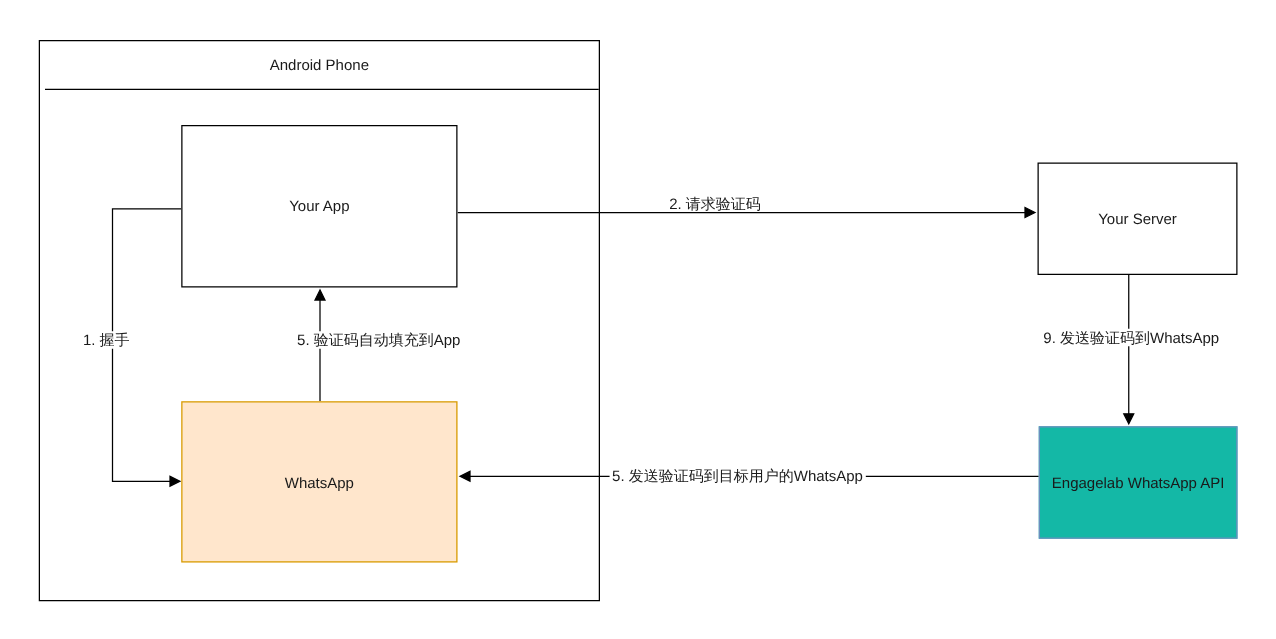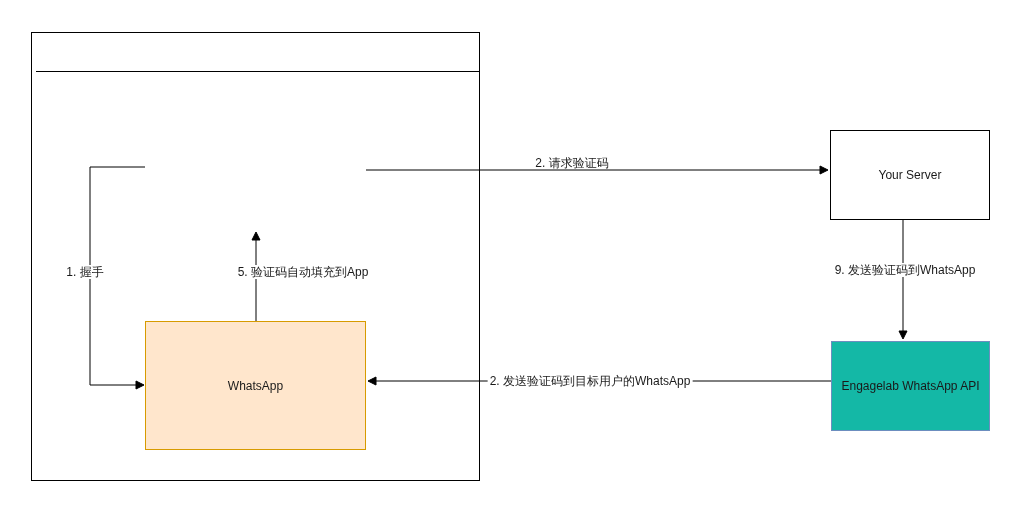--- a/index.html
+++ b/index.html
@@ -93,20 +93,21 @@
   .edge-label.no-bg {
     background: transparent;
   }
 </style>
 </head>
 <body>
 
 <div id="canvas">
 
   <div class="group-container">
+    <div class="group-title">Android Phone</div>
     <div class="group-divider"></div>
   </div>
 
   <svg id="edge-layer" viewBox="0 0 1021 511">
 
     <g>
       <polyline points="145,167 90,167 90,385 137,385"></polyline>
       <polygon points="144,385 136,381 136,389"></polygon>
     </g>
 
@@ -124,30 +125,31 @@
       <path d="M831,381 H375"></path>
       <polygon points="368,381 376,377 376,385"></polygon>
     </g>
 
     <g>
       <path d="M256,321 V239"></path>
       <polygon points="256,232 252,240 260,240"></polygon>
     </g>
   </svg>
 
+  <div class="node" id="node-your-app">Your App</div>
 
   <div class="node" id="node-whatsapp">WhatsApp</div>
 
   <div class="node" id="node-your-server">Your Server</div>
 
   <div class="node" id="node-engagelab">Engagelab WhatsApp API</div>
 
   <div class="edge-label" style="left:85px; top:272px;">1. 握手</div>
 
   <div class="edge-label no-bg" style="left:572px; top:163px;">2. 请求验证码</div>
 
   <div class="edge-label" style="left:905px; top:270px;">9. 发送验证码到WhatsApp</div>
 
-  <div class="edge-label" style="left:590px; top:381px;">2. 发送验证码到目标用户的WhatsApp</div>
+  <div class="edge-label" style="left:590px; top:381px;">5. 发送验证码到目标用户的WhatsApp</div>
 
   <div class="edge-label" style="left:259px; top:272px;margin-left:44px;">5. 验证码自动填充到App</div>
 
 </div>
 
 </body></html>

